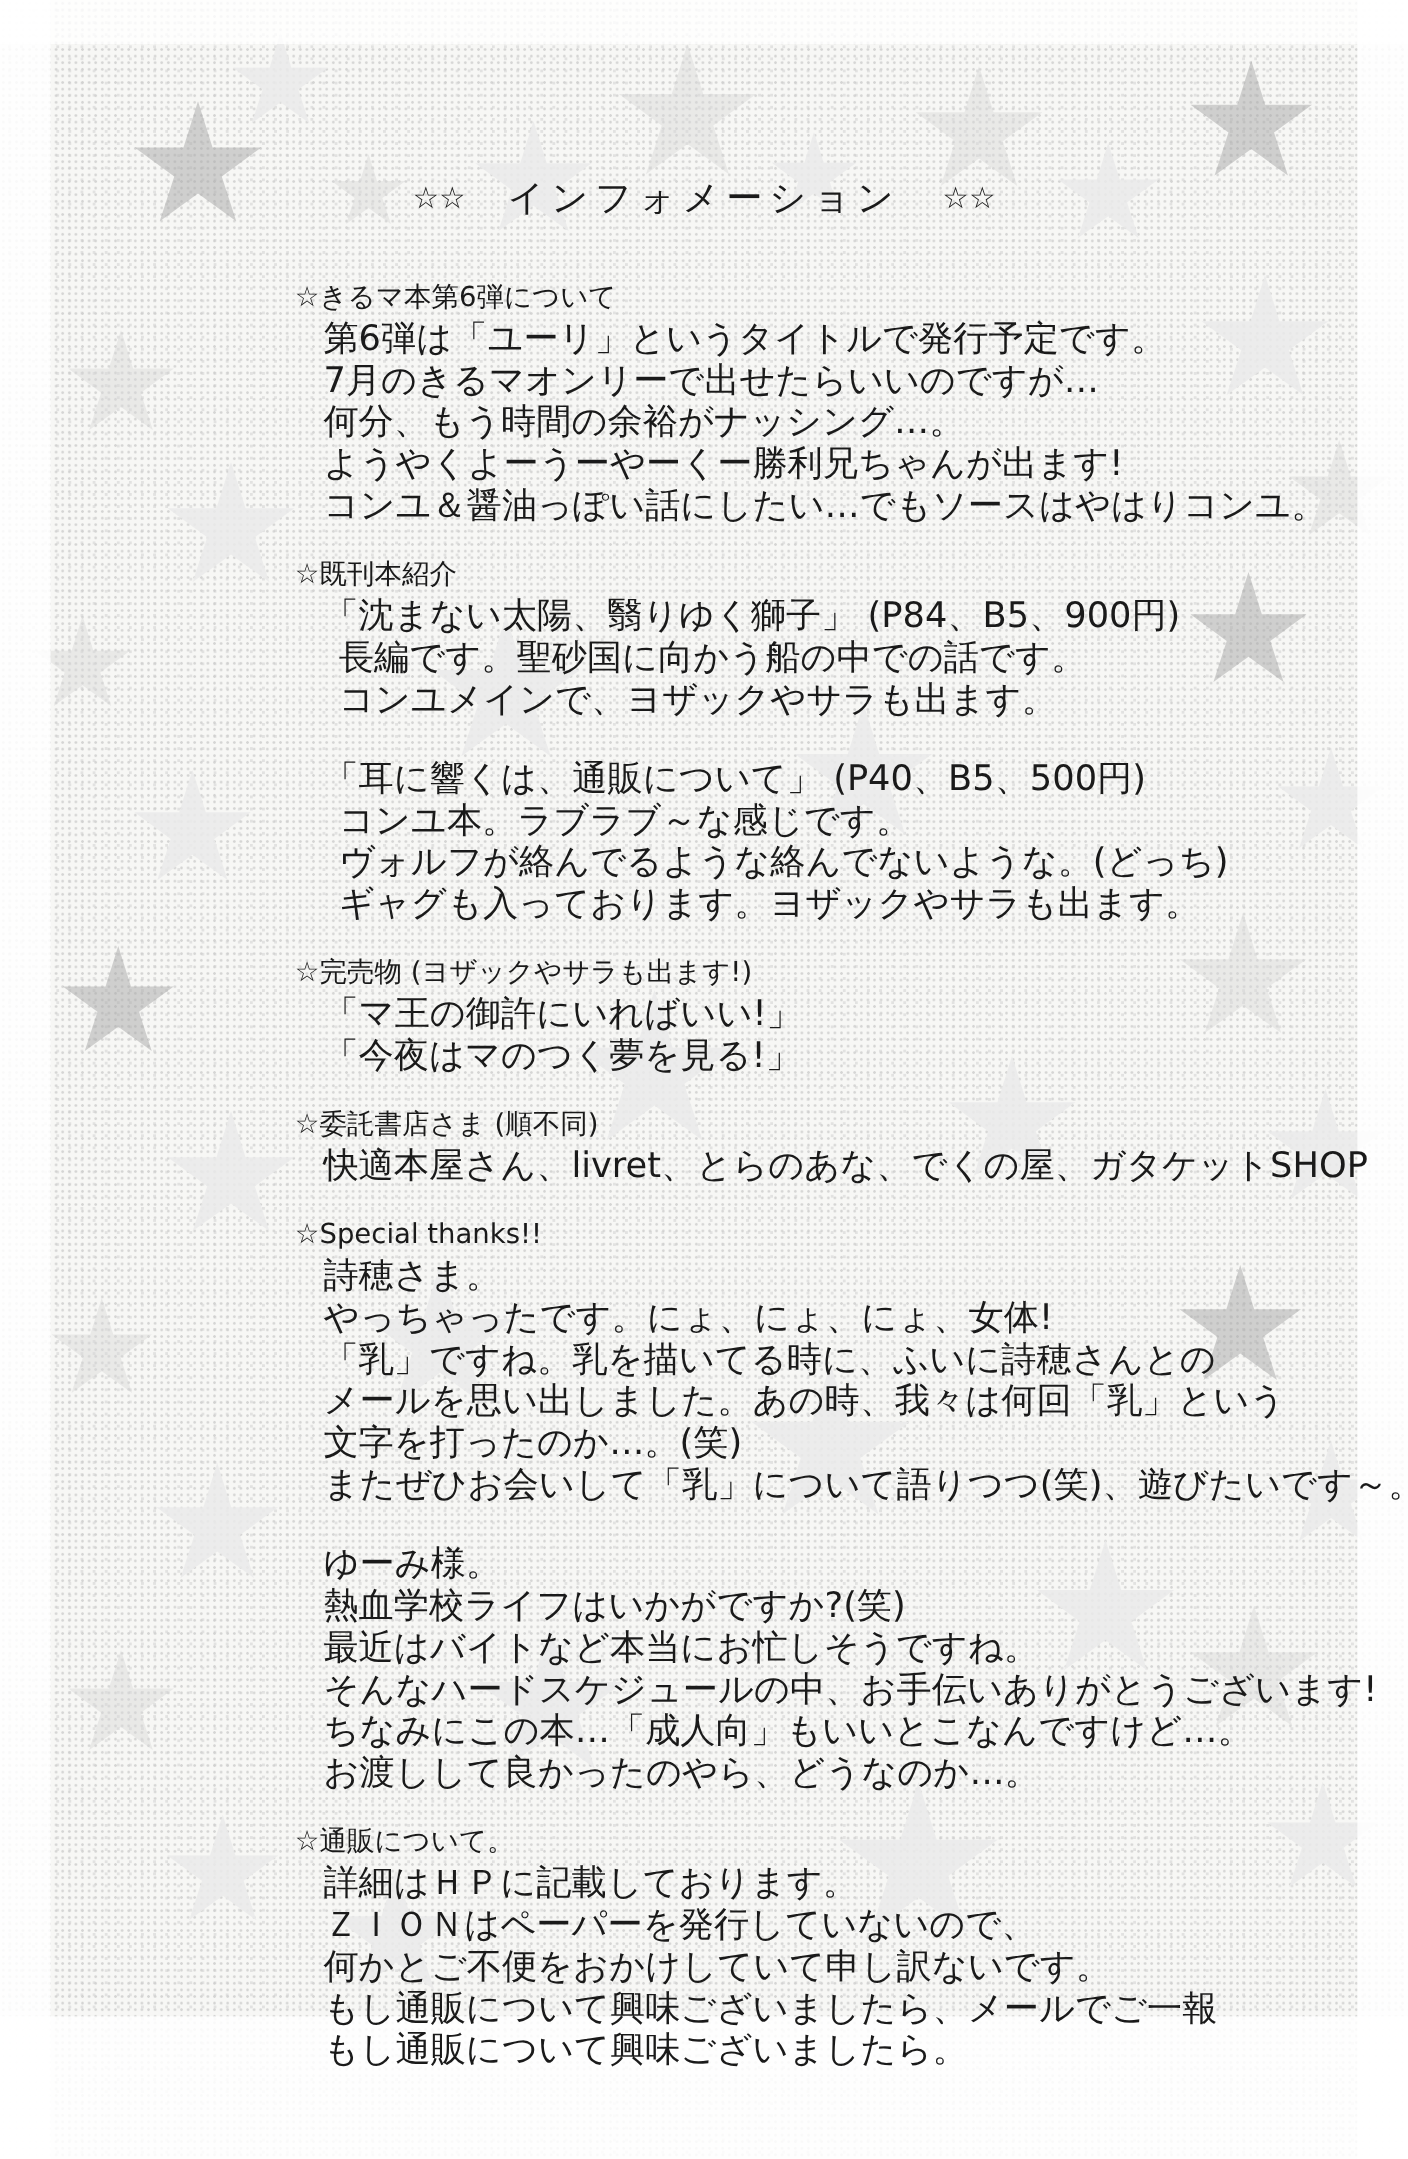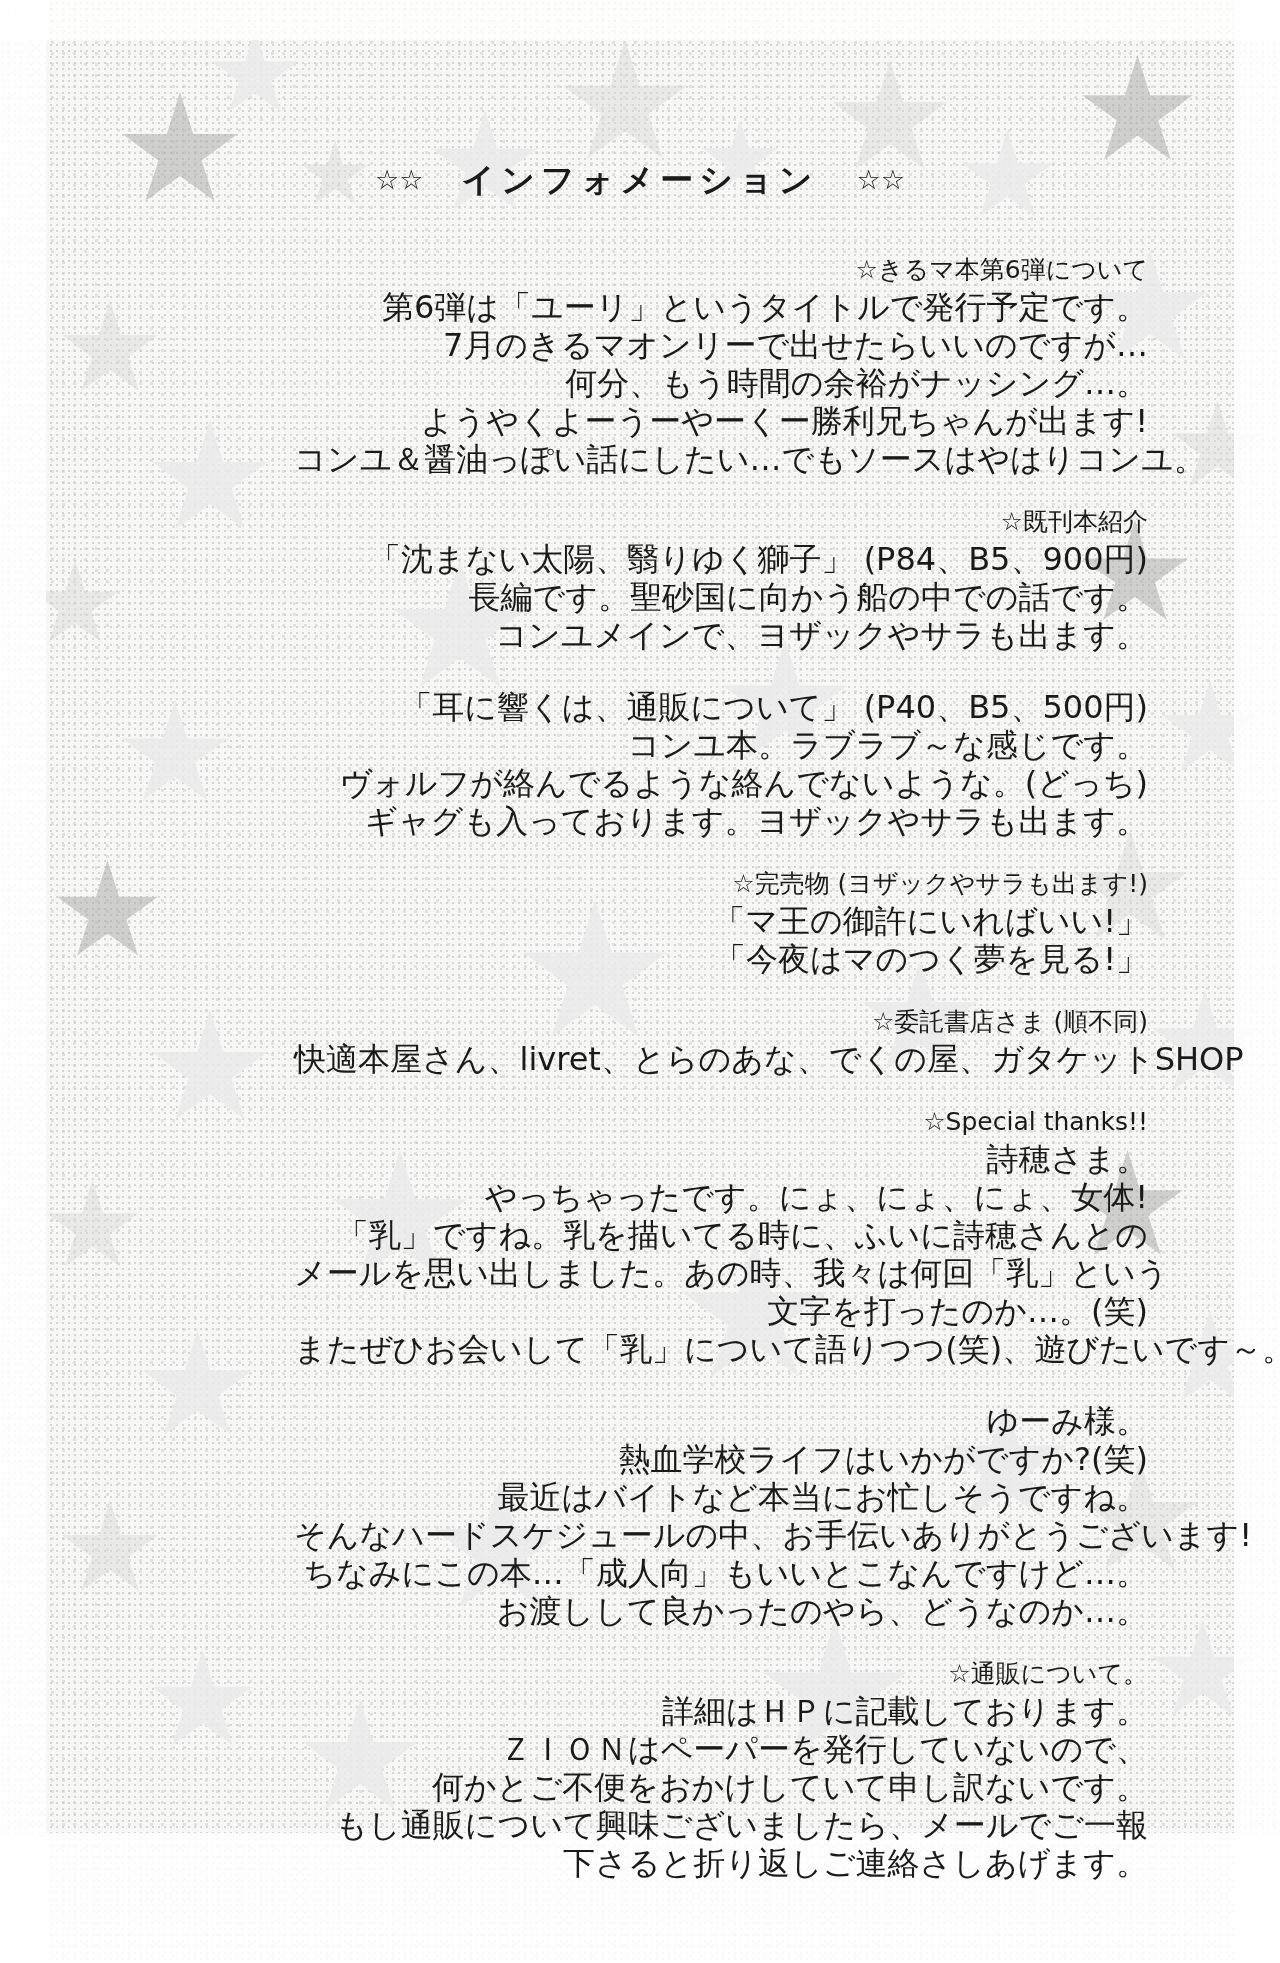--- a/index.html
+++ b/index.html
@@ -70,38 +70,37 @@
     padding: 0;
   }
   .doc-title {
     position: absolute;
     top: 158px;
     left: 0;
     width: 1280px;
     text-align: center;
     font-size: 33px;
     letter-spacing: 6px;
-    font-weight: 700;
+    font-weight: 400;
     white-space: nowrap;
   }
   .doc-title .stars-left,
   .doc-title .stars-right {
     font-size: 27px;
     letter-spacing: 0px;
     vertical-align: 2px;
   }
   .doc-title .stars-left { margin-right: 38px; }
   .doc-title .stars-right { margin-left: 38px; }
 
   .body-block {
     position: absolute;
     top: 252px;
     left: 268px;
     width: 880px;
-    text-align: right;
   }
   .section { margin-bottom: 26px; }
   .section:last-child { margin-bottom: 0; }
   .sec-head {
     font-size: 25px;
     line-height: 36px;
     margin-left: -0px;
     white-space: nowrap;
   }
   .line {
@@ -235,18 +234,18 @@
           <div class="line">お渡しして良かったのやら、どうなのか…。</div>
         </div>
       </div>
 
       <div class="section">
         <div class="sec-head">☆通販について。</div>
         <div class="line">詳細はＨＰに記載しております。</div>
         <div class="line">ＺＩＯＮはペーパーを発行していないので、</div>
         <div class="line">何かとご不便をおかけしていて申し訳ないです。</div>
         <div class="line">もし通販について興味ございましたら、メールでご一報</div>
-        <div class="line">下さると折り返しご連絡さしあげます。</div>
+        <div class="line">もし通販について興味ございましたら。</div>
       </div>
 
     </div>
   </div>
 </div>
 
 </body></html>

